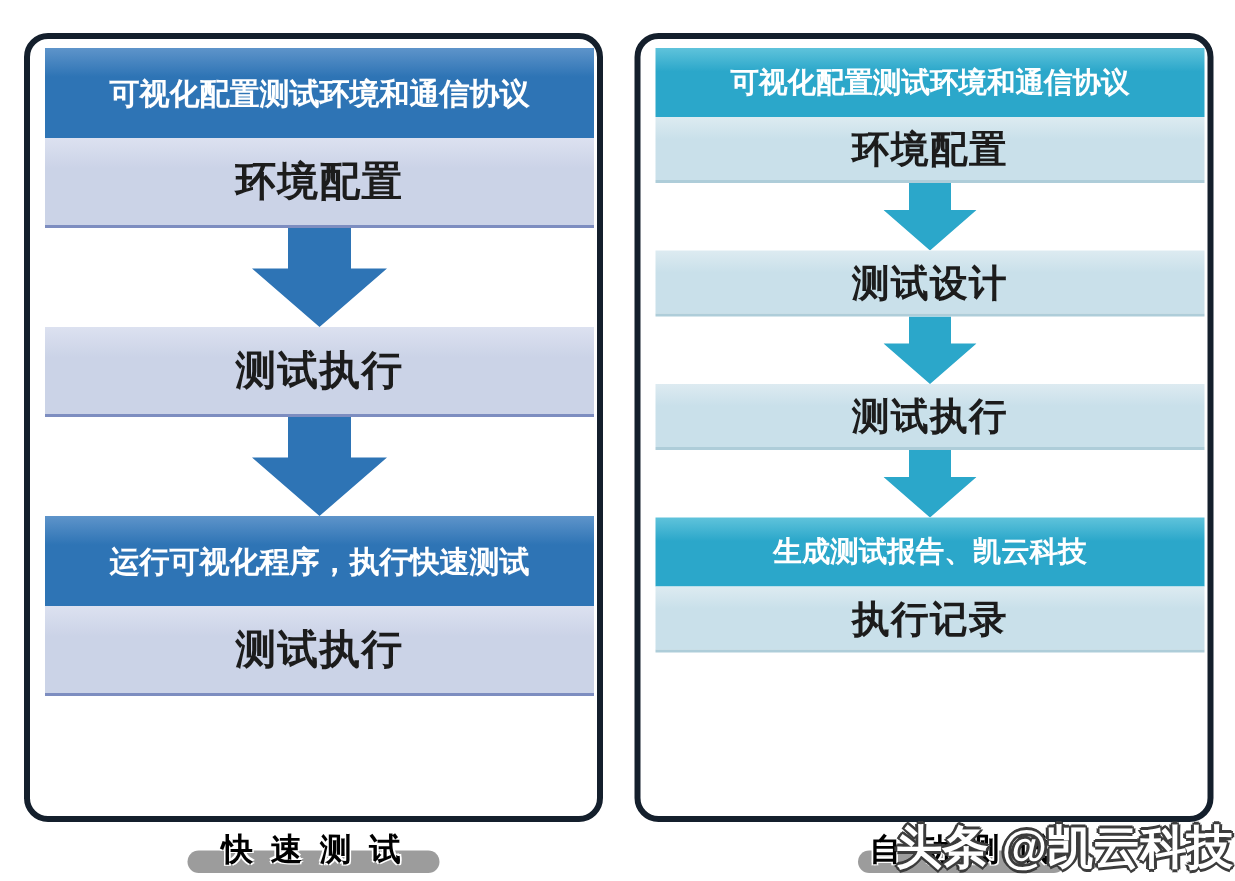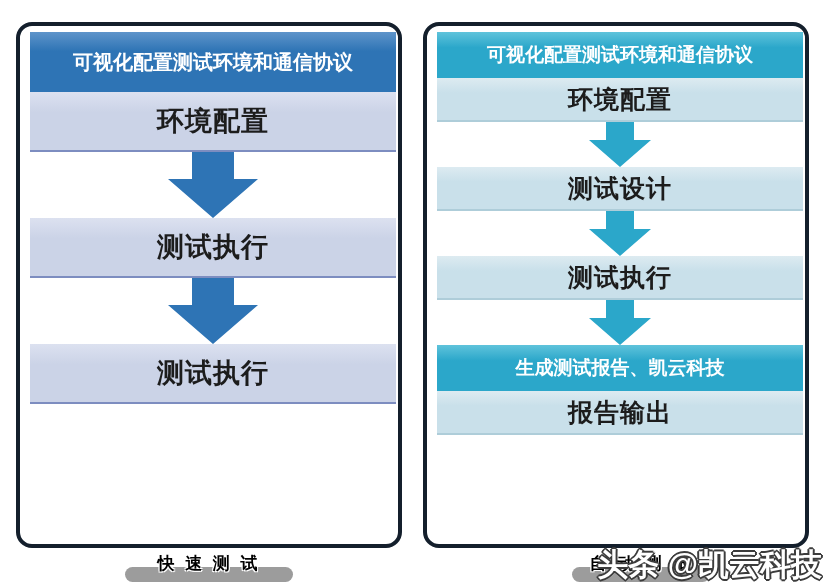--- a/index.html
+++ b/index.html
@@ -48,21 +48,21 @@
   .right-panel .arrow-row{height:45px;}
 
   .label-wrap{position:absolute;top:552px;height:30px;display:flex;
     align-items:flex-start;justify-content:center;}
   .label-wrap.left{left:16px;width:386px;}
   .label-wrap.right{left:448px;width:386px;}
   .label-pill{position:absolute;bottom:0;height:15px;border-radius:9px;
     background:var(--label-pill);}
   .label-wrap.left .label-pill{width:168px;}
   .label-wrap.right .label-pill{width:138px;}
-  .label-text{position:relative;z-index:1;font-size:17px;font-weight:bold;color:#000;
+  .label-text{position:relative;z-index:1;font-size:21px;font-weight:bold;color:#000;
     letter-spacing:3px;white-space:nowrap;
     text-shadow:-1px -1px 0 #fff,1px -1px 0 #fff,-1px 1px 0 #fff,1px 1px 0 #fff;}
 
   .watermark{position:absolute;top:544px;right:1px;z-index:2;
     font-size:31px;font-weight:bold;color:#ffffff;white-space:nowrap;
     text-shadow:2px 0 0 #3c3c3c,-2px 0 0 #3c3c3c,0 2px 0 #3c3c3c,0 -2px 0 #3c3c3c,
       1px 1px 0 #3c3c3c,-1px -1px 0 #3c3c3c,1px -1px 0 #3c3c3c,-1px 1px 0 #3c3c3c;}
 </style>
 </head>
 <body>
@@ -76,20 +76,21 @@
       <svg width="90" height="66" viewBox="0 0 90 66">
           <polygon points="24,0 66,0 66,27 90,27 45,66 0,27 24,27" fill="#2E74B5"></polygon>
         </svg>
     </div>
     <div class="stage">测试执行</div>
     <div class="arrow-row">
       <svg width="90" height="66" viewBox="0 0 90 66">
           <polygon points="24,0 66,0 66,27 90,27 45,66 0,27 24,27" fill="#2E74B5"></polygon>
         </svg>
     </div>
+    <div class="action">运行可视化程序，执行快速测试</div>
     <div class="stage">测试执行</div>
   </div>
 
   <div class="panel right-panel">
     <div class="action">可视化配置测试环境和通信协议</div>
     <div class="stage">环境配置</div>
     <div class="arrow-row">
       <svg width="62" height="45" viewBox="0 0 62 45">
           <polygon points="17,0 45,0 45,18 62,18 31,45 0,18 17,18" fill="#2BA7CA"></polygon>
         </svg>
@@ -100,21 +101,21 @@
           <polygon points="17,0 45,0 45,18 62,18 31,45 0,18 17,18" fill="#2BA7CA"></polygon>
         </svg>
     </div>
     <div class="stage">测试执行</div>
     <div class="arrow-row">
       <svg width="62" height="45" viewBox="0 0 62 45">
           <polygon points="17,0 45,0 45,18 62,18 31,45 0,18 17,18" fill="#2BA7CA"></polygon>
         </svg>
     </div>
     <div class="action">生成测试报告、凯云科技</div>
-    <div class="stage">报告输出</div>
+    <div class="stage">执行记录</div>
   </div>
 
   <div class="label-wrap left">
     <span class="label-pill"></span>
     <span class="label-text">快 速 测 试</span>
   </div>
   <div class="label-wrap right">
     <span class="label-pill"></span>
     <span class="label-text">自 动 测 试</span>
   </div>

